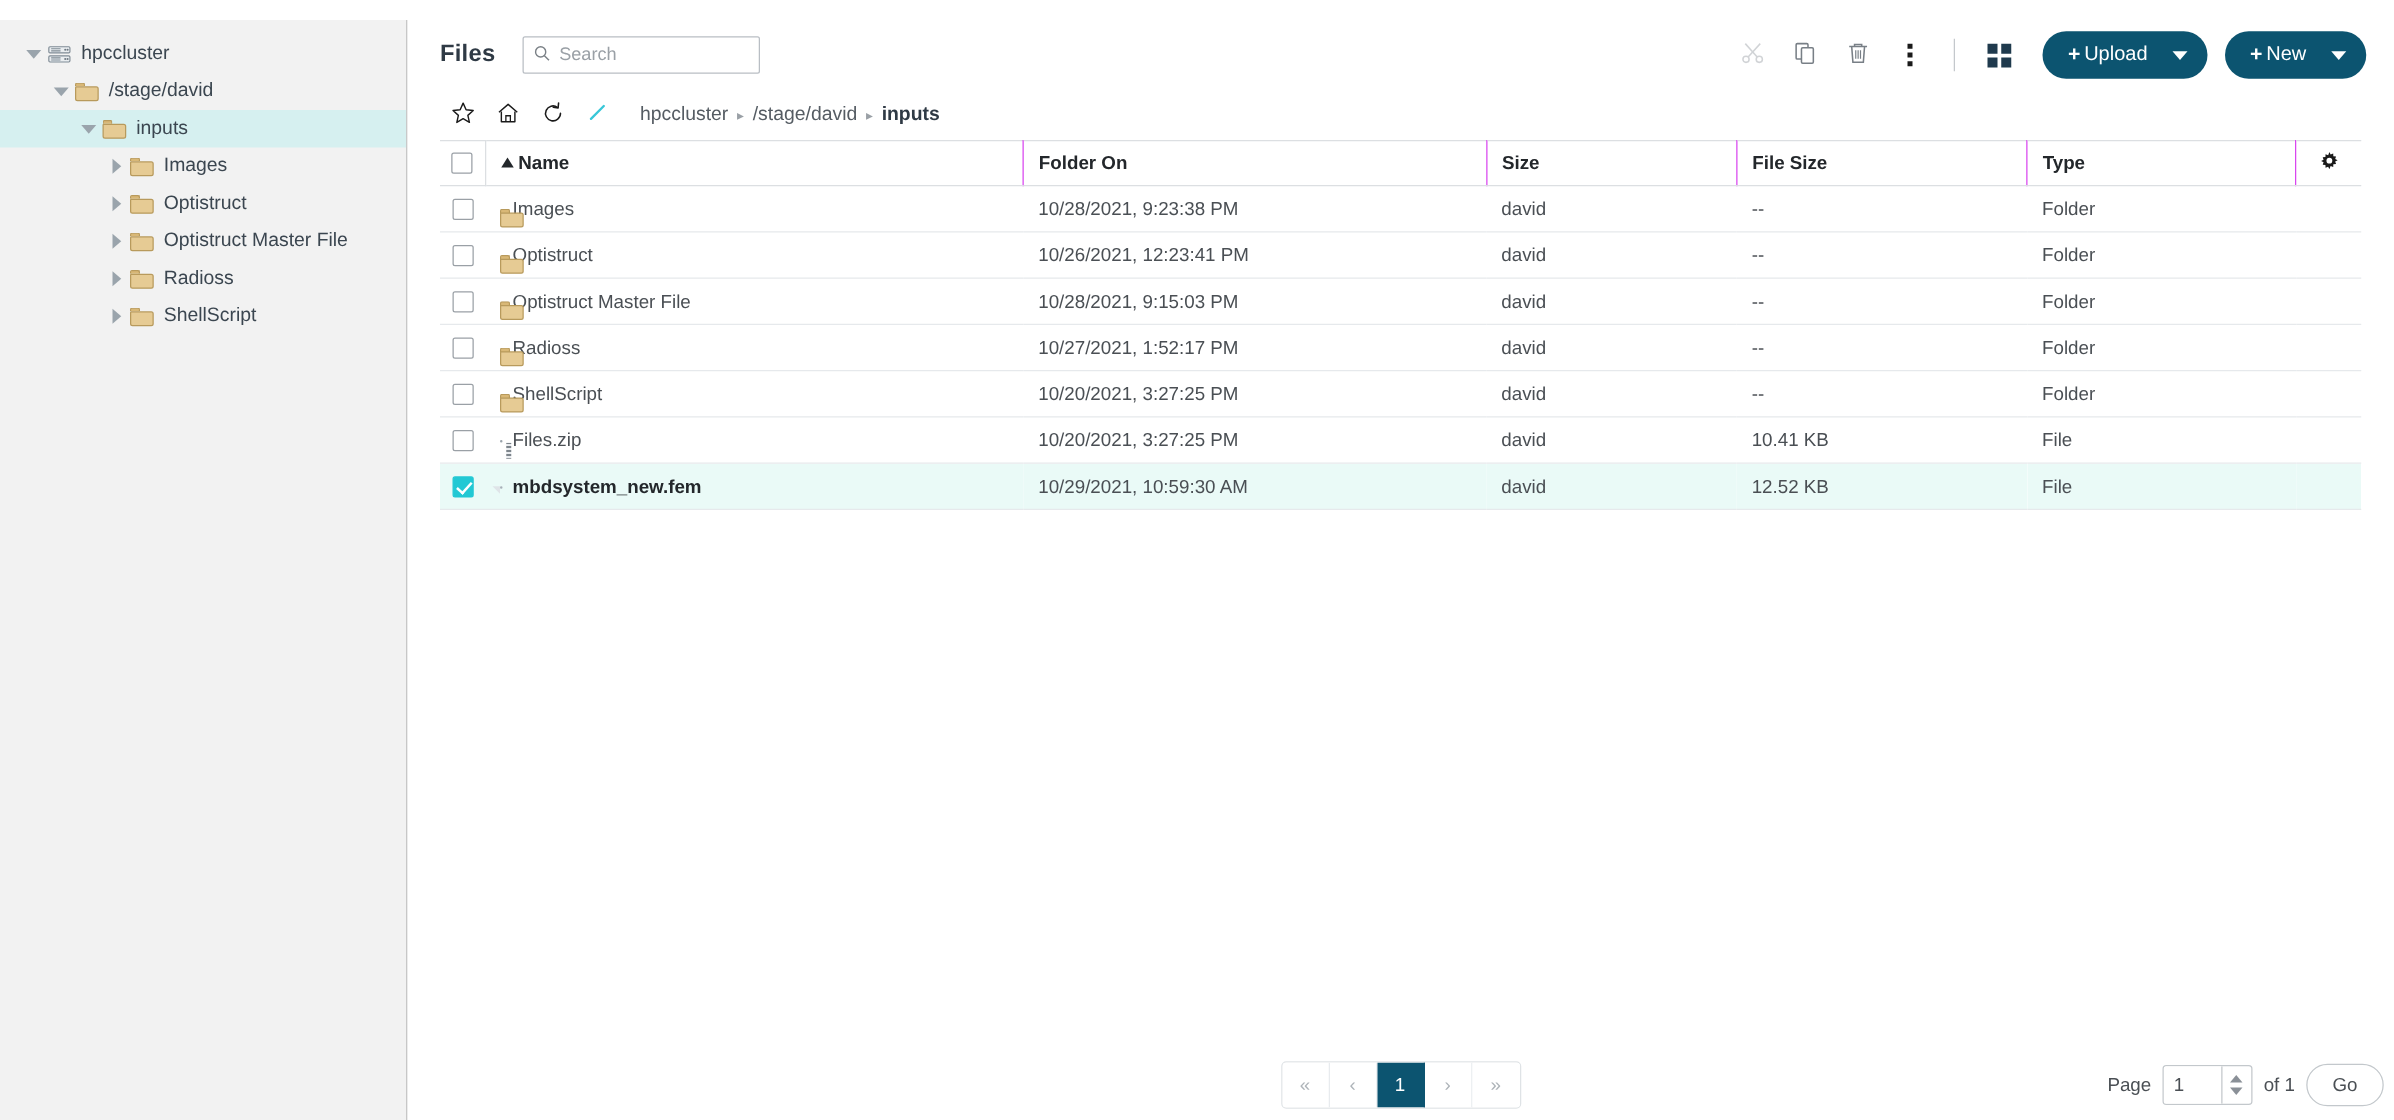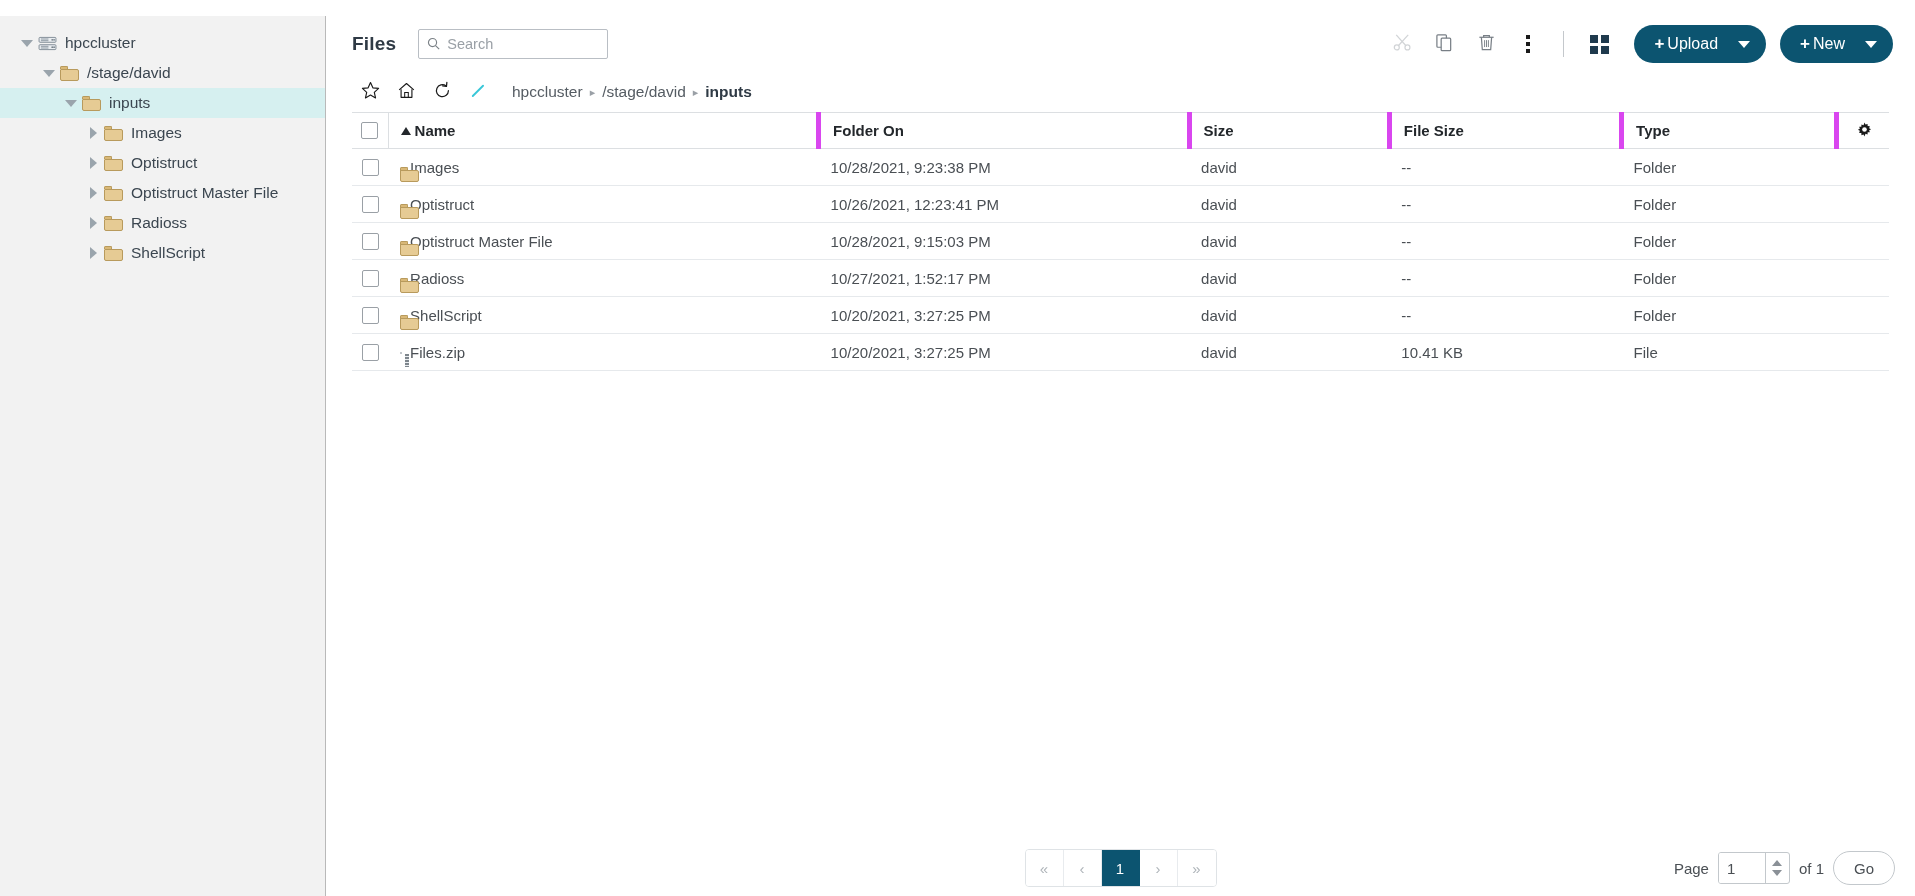--- a/index.html
+++ b/index.html
@@ -192,21 +192,21 @@
   }
   table.files th {
     text-align: left;
     font-size: 15px;
     font-weight: bold;
     color: #23272b;
     height: 36px;
     padding: 0 12px;
     border-top: 1px solid #dcdfe2;
     border-bottom: 1px solid #dcdfe2;
-    border-right: 5px solid #d946ef;
+    border-right: 1px solid #d946ef;
     background: #fff;
     white-space: nowrap;
   }
   table.files th.col-check { border-right: 1px solid #dcdfe2; padding: 0; }
   table.files th.col-gear { border-right: none; text-align: center; padding: 0; }
   table.files td {
     height: 37px;
     padding: 0 12px;
     font-size: 15px;
     color: #4a4f54;
@@ -309,21 +309,21 @@
     background: #fff;
   }
   .pager .pg:last-child { border-right: none; }
   .pager .pg.active {
     background: #0c5470;
     color: #fff;
     border-right-color: #0c5470;
   }
   .page-jump {
     position: absolute;
-    right: 20px;
+    right: 8px;
     display: flex; align-items: center;
     font-size: 15px;
     color: #4a4f54;
     gap: 9px;
   }
   .page-num-box {
     display: flex;
     border: 1px solid #c3c8cc;
     border-radius: 3px;
     height: 32px;
@@ -740,20 +740,36 @@
                   <span><span class="zip-ic"><span class="sheet"></span><span class="zipper"></span></span></span>
                   <span class="fname">Files.zip</span>
                 </span>
               </td>
               <td>10/20/2021, 3:27:25 PM</td>
               <td>david</td>
               <td>10.41 KB</td>
               <td>File</td>
               <td></td>
             </tr>
+            <tr class="row selected">
+              <td class="col-check">
+                <span class="cb checked"></span>
+              </td>
+              <td>
+                <span class="name-cell">
+                  <span><span class="file-ic"><span class="sheet"></span><span class="fold"></span></span></span>
+                  <span class="fname">mbdsystem_new.fem</span>
+                </span>
+              </td>
+              <td>10/29/2021, 10:59:30 AM</td>
+              <td>david</td>
+              <td>12.52 KB</td>
+              <td>File</td>
+              <td></td>
+            </tr>
           </tbody>
       </table>
     </div>
 
     <div class="pager-area">
       <div class="pager">
         <div class="pg">«</div>
         <div class="pg">‹</div>
         <div class="pg active">1</div>
         <div class="pg">›</div>

